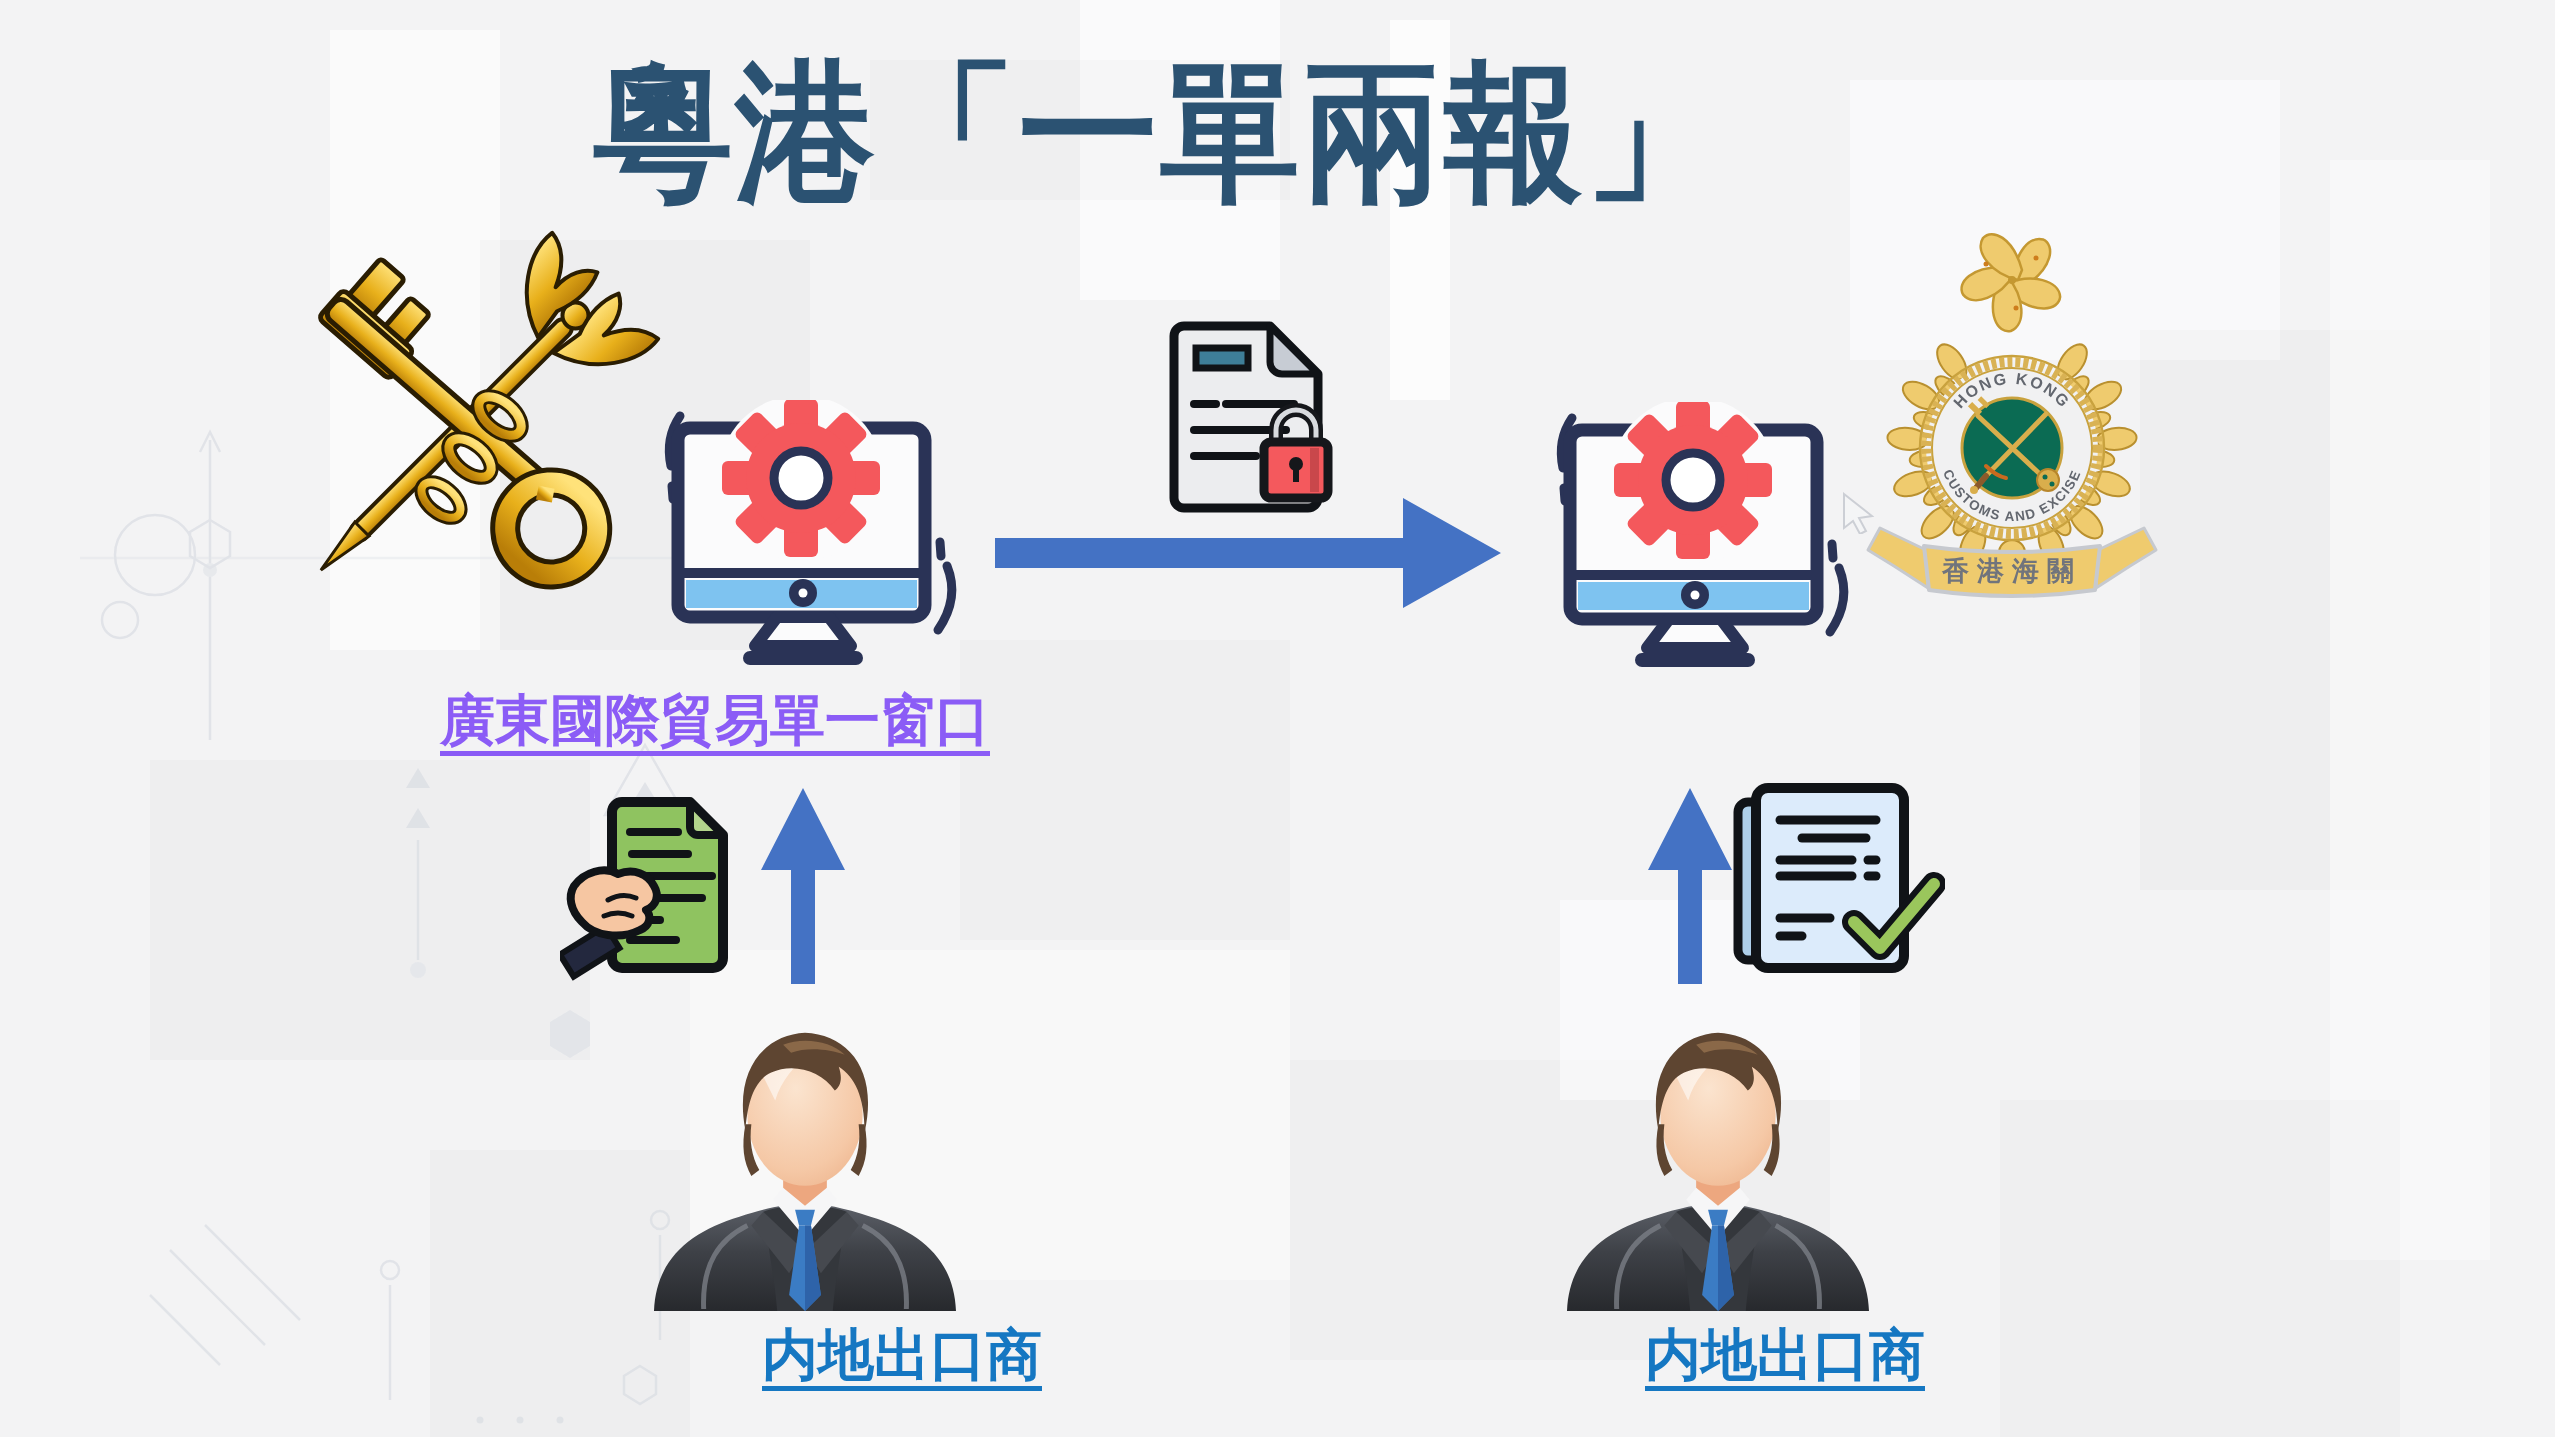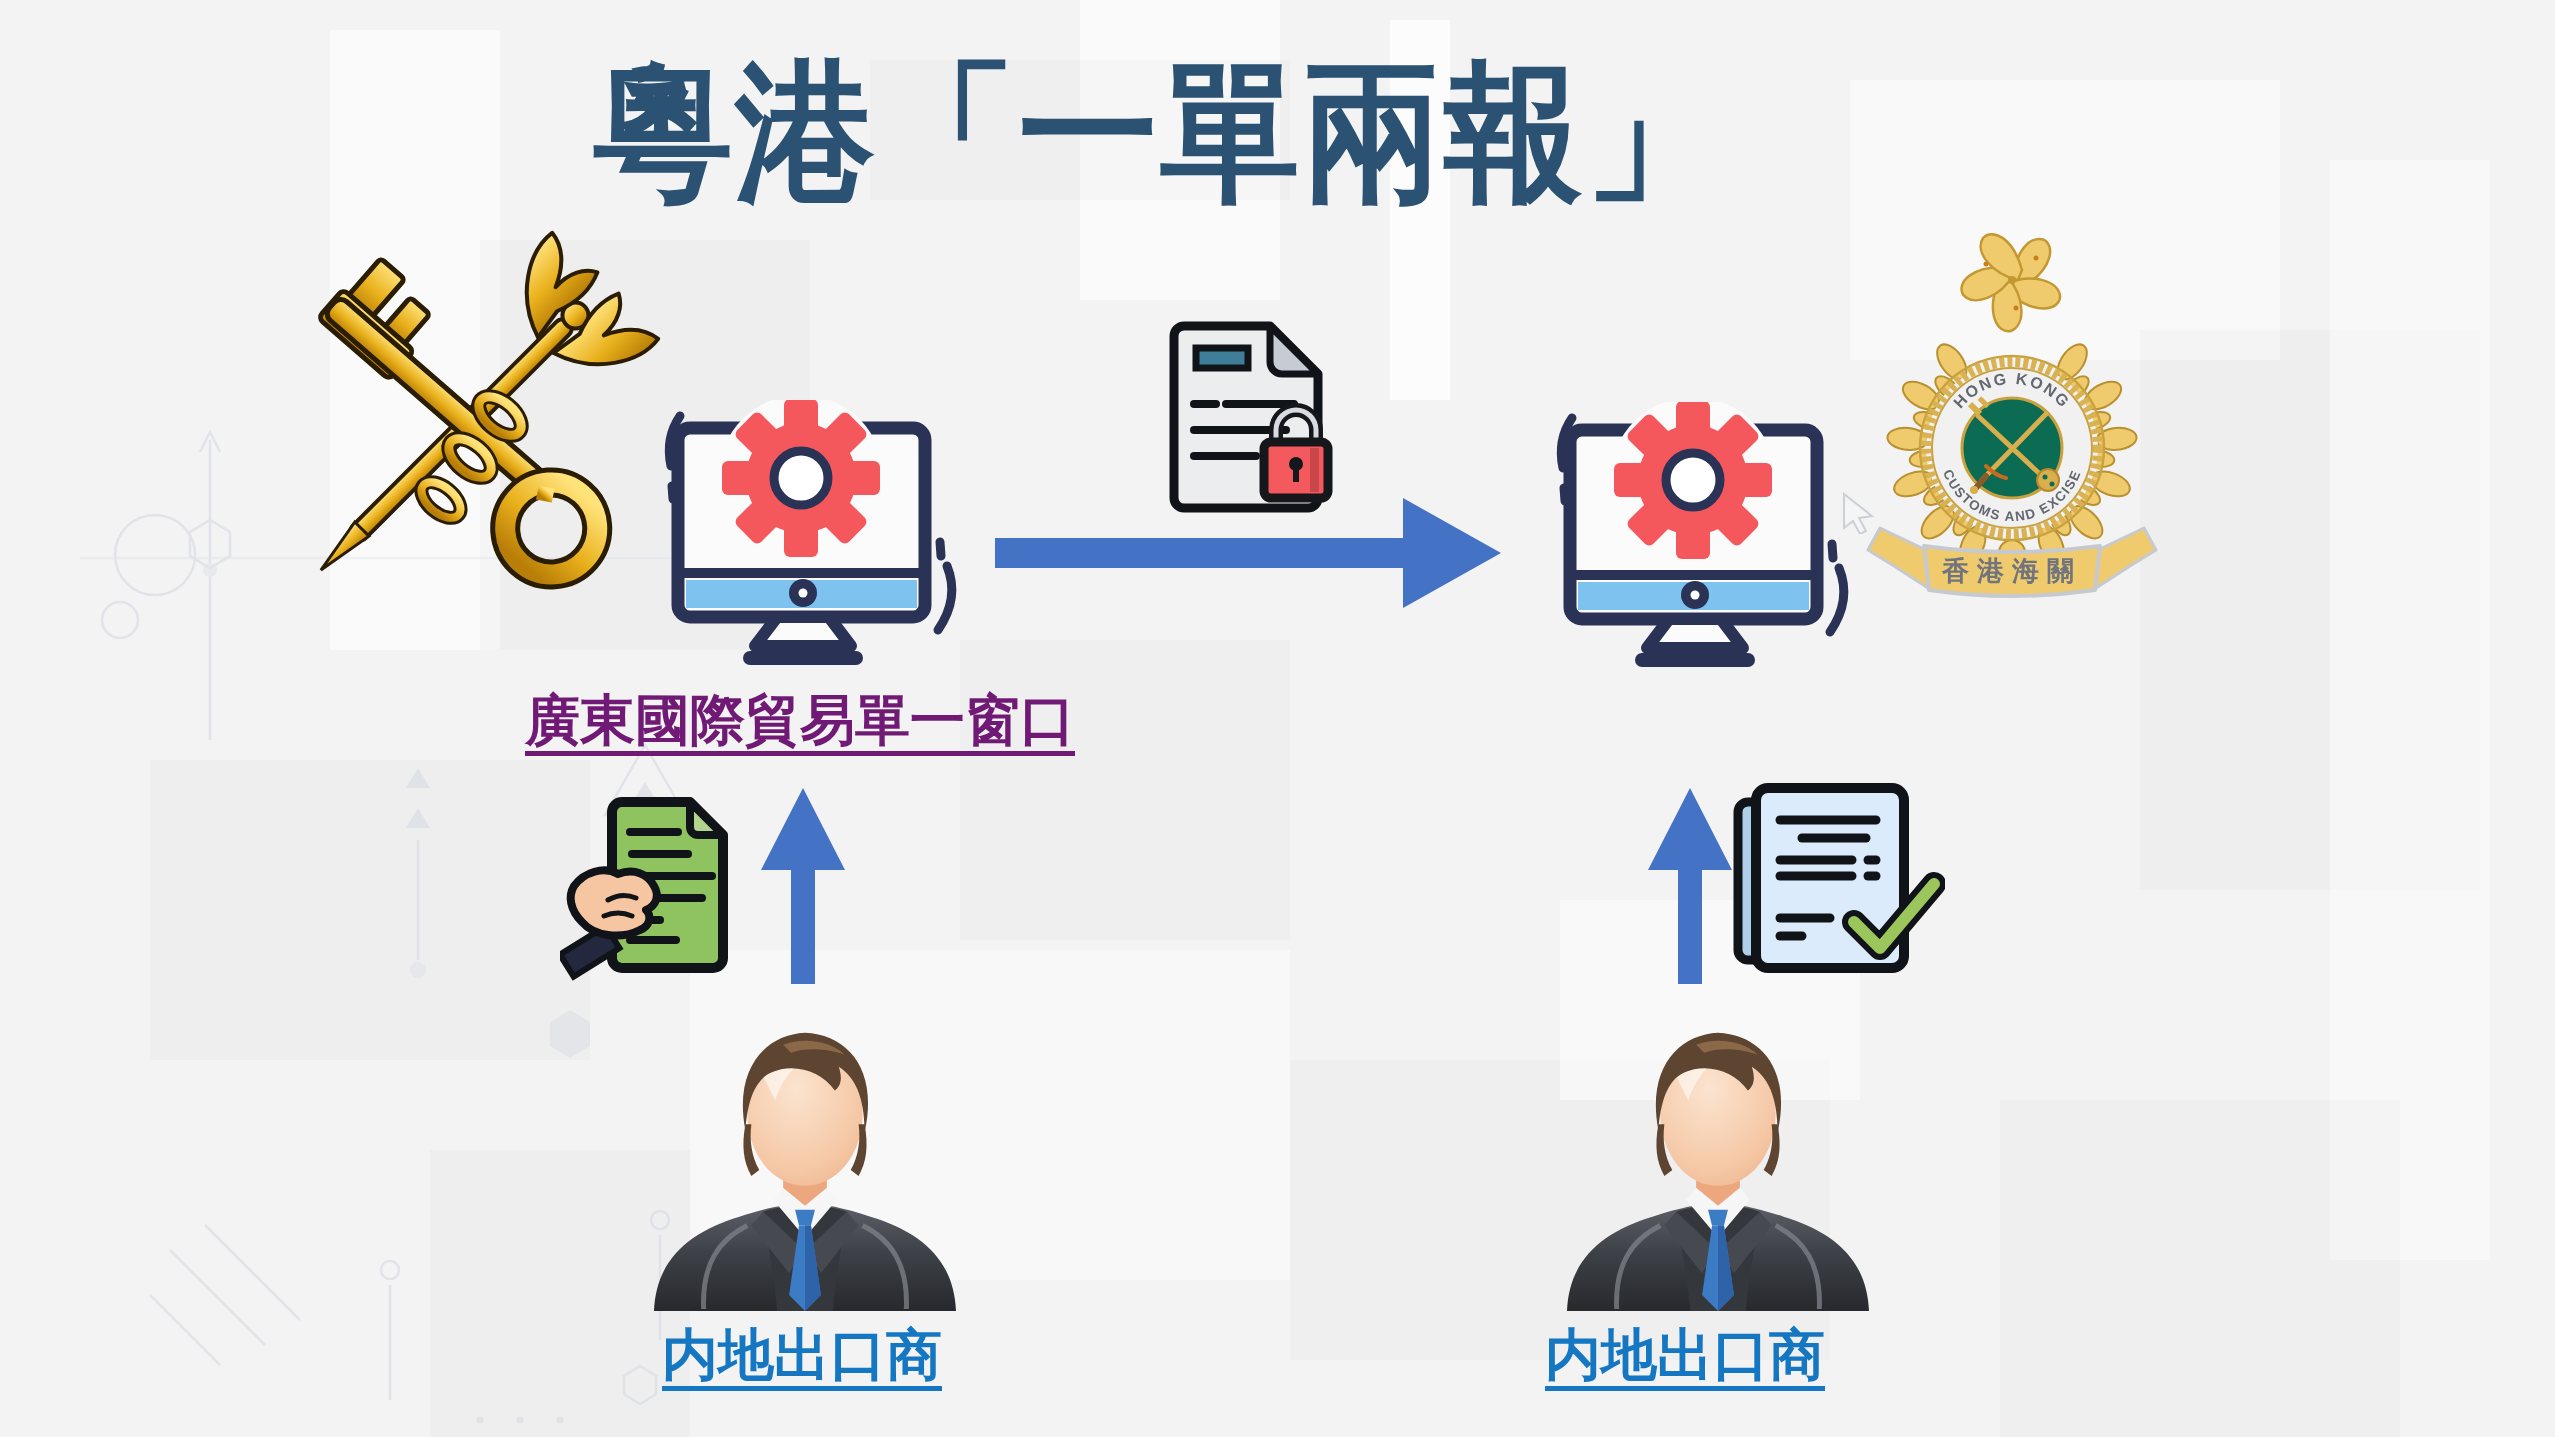--- a/index.html
+++ b/index.html
@@ -11,26 +11,26 @@
   .abs{position:absolute;}
   .tile{position:absolute;pointer-events:none;}
   .slide-title{
     position:absolute;left:360px;top:34px;width:1600px;
     text-align:center;font-size:152px;font-weight:bold;line-height:1.3;
     color:#2B5272;letter-spacing:2px;
     transform:scaleX(.92);transform-origin:50% 50%;
     white-space:nowrap;
   }
   .sys-label{
-    position:absolute;top:684px;width:720px;text-align:center;
-    font-size:55px;font-weight:bold;color:#701a75;white-space:nowrap;
+    position:absolute;top:684px;width:720px;text-align:left;
+    font-size:55px;font-weight:bold;color:#8b5cf6;white-space:nowrap;
     text-decoration:underline;text-decoration-thickness:5px;text-underline-offset:12px;
   }
   .actor-label{
-    position:absolute;top:1318px;width:480px;text-align:center;
+    position:absolute;top:1318px;width:480px;text-align:right;
     font-size:56px;font-weight:bold;color:#1577C2;white-space:nowrap;
     text-decoration:underline;text-decoration-thickness:5px;text-underline-offset:12px;
   }
   svg{display:block;}
 </style>
 </head>
 <body>
 
 <div class="stage">
 

